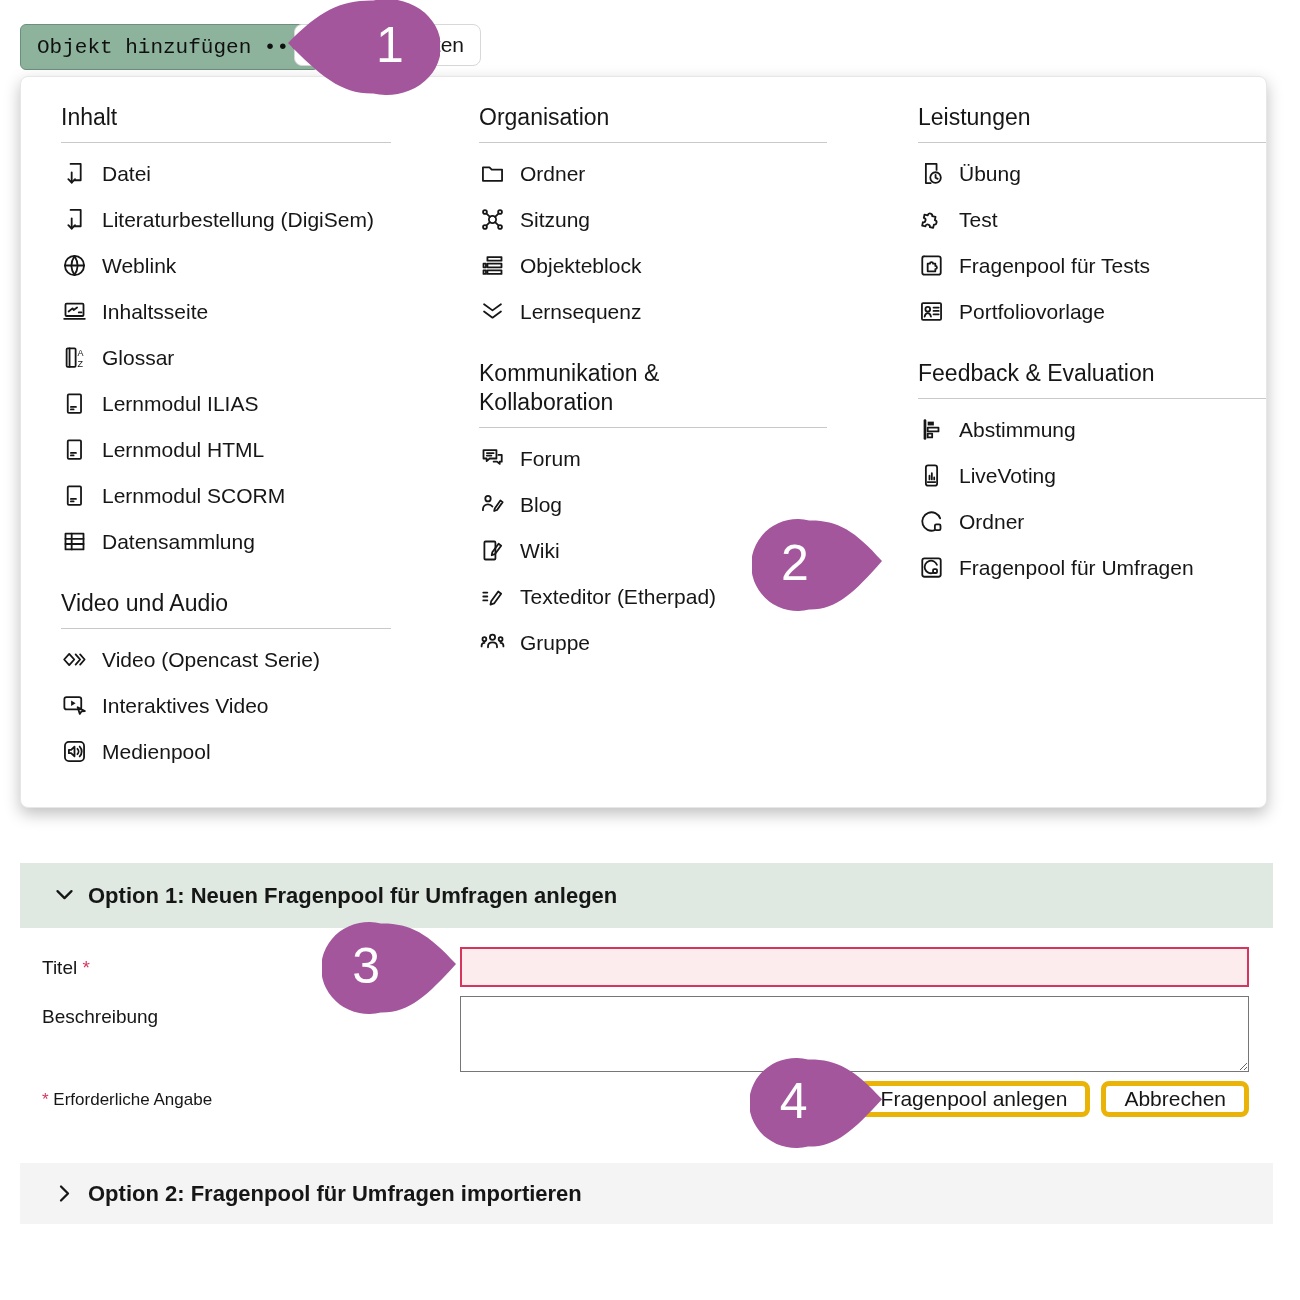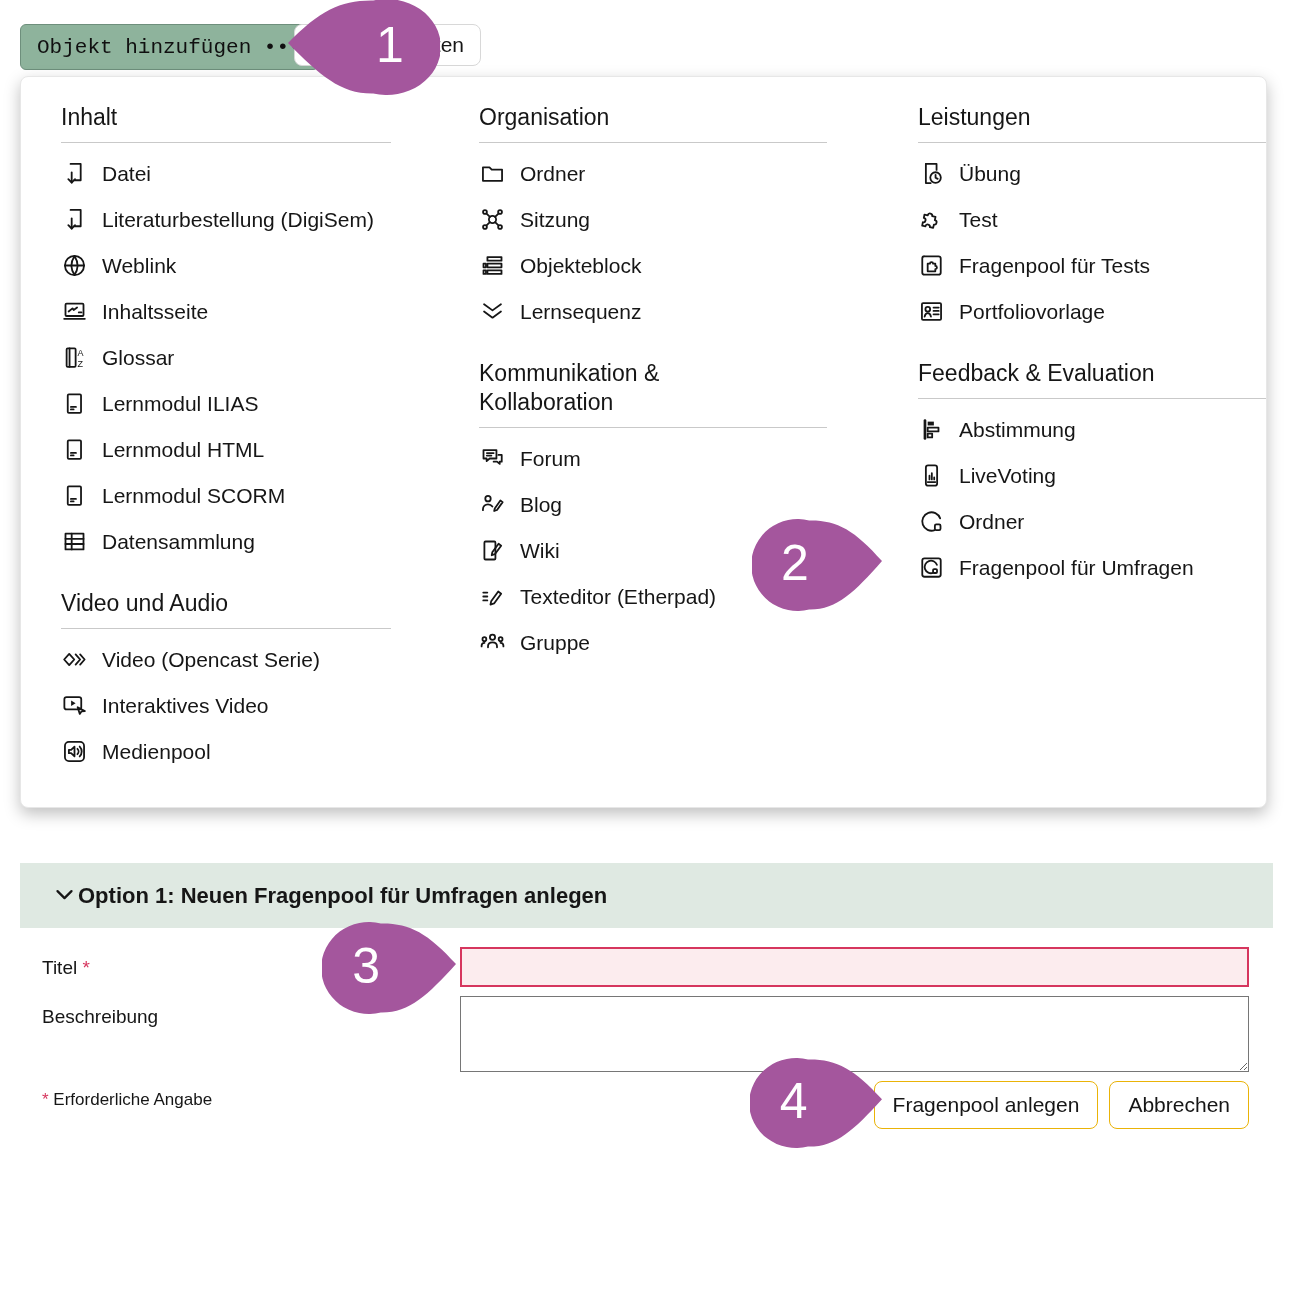--- a/index.html
+++ b/index.html
@@ -49,36 +49,36 @@
   .callout.point-right .num{left:0;width:66%;text-align:center;}
   .callout.point-left svg{transform:scaleX(-1);}
   .callout.point-left .num{right:0;width:66%;text-align:center;}
   #callout1{left:288px;top:-2px;width:152px;height:98px;}
   #callout2{left:752px;top:518px;width:130px;height:94px;}
   #callout3{left:322px;top:921px;width:134px;height:94px;}
   #callout4{left:750px;top:1057px;width:132px;height:92px;}
 
   
   .opt-bar{position:absolute;left:20px;width:1253px;display:flex;align-items:center;
-    padding-left:34px;gap:3px;font-weight:700;font-size:22px;color:var(--ink);cursor:pointer;}
+    padding-left:34px;gap:13px;font-weight:700;font-size:22px;color:var(--ink);cursor:pointer;}
   .opt-bar svg{width:21px;height:21px;flex:none;}
   #opt1{top:863px;height:65px;background:var(--o1bg);}
   #opt2{top:1163px;height:61px;background:var(--o2bg);}
 
   .form-label{position:absolute;left:42px;font-size:19px;color:var(--ink);}
   #lbl-title{top:957px;}
   #lbl-desc{top:1006px;}
   .req{color:var(--red);}
   .input-title{position:absolute;left:460px;top:947px;width:789px;height:40px;
     background:var(--errbg);border:2px solid var(--errbd);font:inherit;font-size:20px;padding:0 10px;}
   .textarea-desc{position:absolute;left:460px;top:996px;width:789px;height:76px;
     border:1px solid #767676;background:#fff;font:inherit;font-size:20px;padding:6px 10px;resize:both;}
   .footnote{position:absolute;left:42px;top:1090px;font-size:17px;color:var(--ink);}
   .btn-row{position:absolute;top:1081px;right:51px;display:flex;gap:11px;z-index:2;}
-  .btn-form{height:48px;padding:0 18px;font-size:21px;background:#fff;border:1px solid #eab308;
+  .btn-form{height:36px;padding:0 18px;font-size:21px;background:#fff;border:5px solid #eab308;
     border-radius:8px;color:var(--ink);cursor:pointer;font-family:inherit;}
 </style>
 </head>
 <body>
 
 <div id="screen">
 
   <button class="btn-add">Objekt hinzufügen •••</button>
   <button class="btn-partial">alten</button>
 
@@ -288,14 +288,20 @@
   <div class="footnote">
     <span class="req">*</span>
     <span>Erforderliche Angabe</span>
   </div>
 
   <div class="btn-row">
     <button class="btn-form">Fragenpool anlegen</button>
     <button class="btn-form">Abbrechen</button>
   </div>
 
+  <div class="opt-bar" id="opt2">
+    <svg viewBox="0 0 24 24" fill="none" stroke="var(--ink)" stroke-width="2.6" stroke-linecap="round" stroke-linejoin="round">
+        <path d="M8 4l8 8-8 8"></path>
+      </svg>
+    <span>Option 2: Fragenpool für Umfragen importieren</span>
+  </div>
 
 </div>
 
 </body></html>

